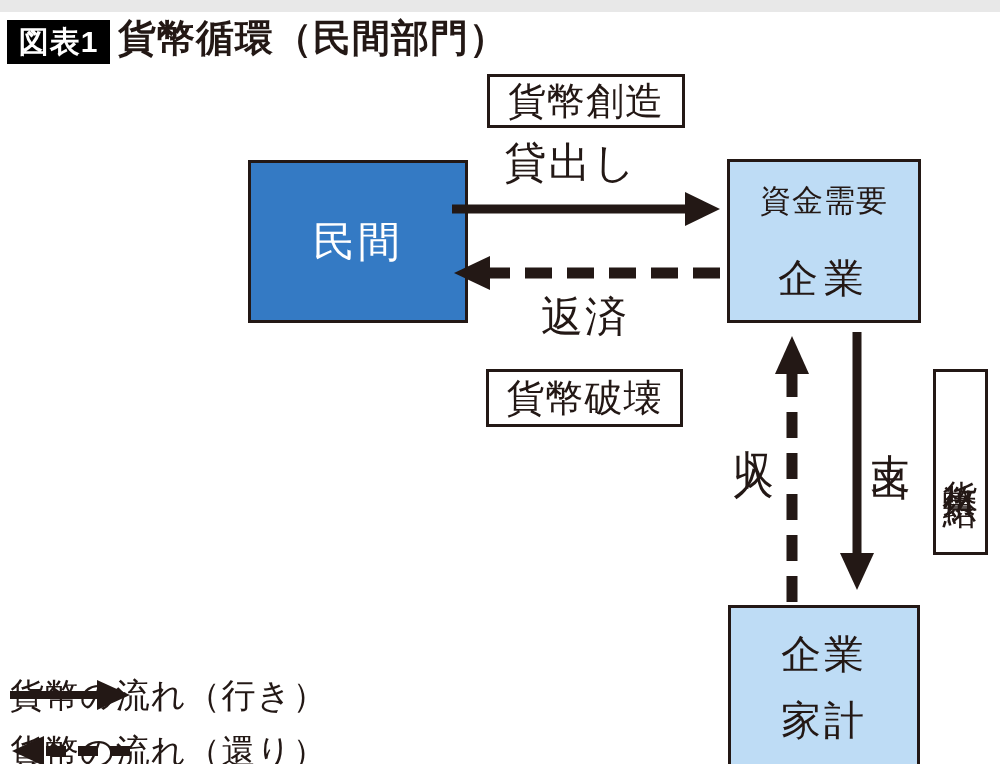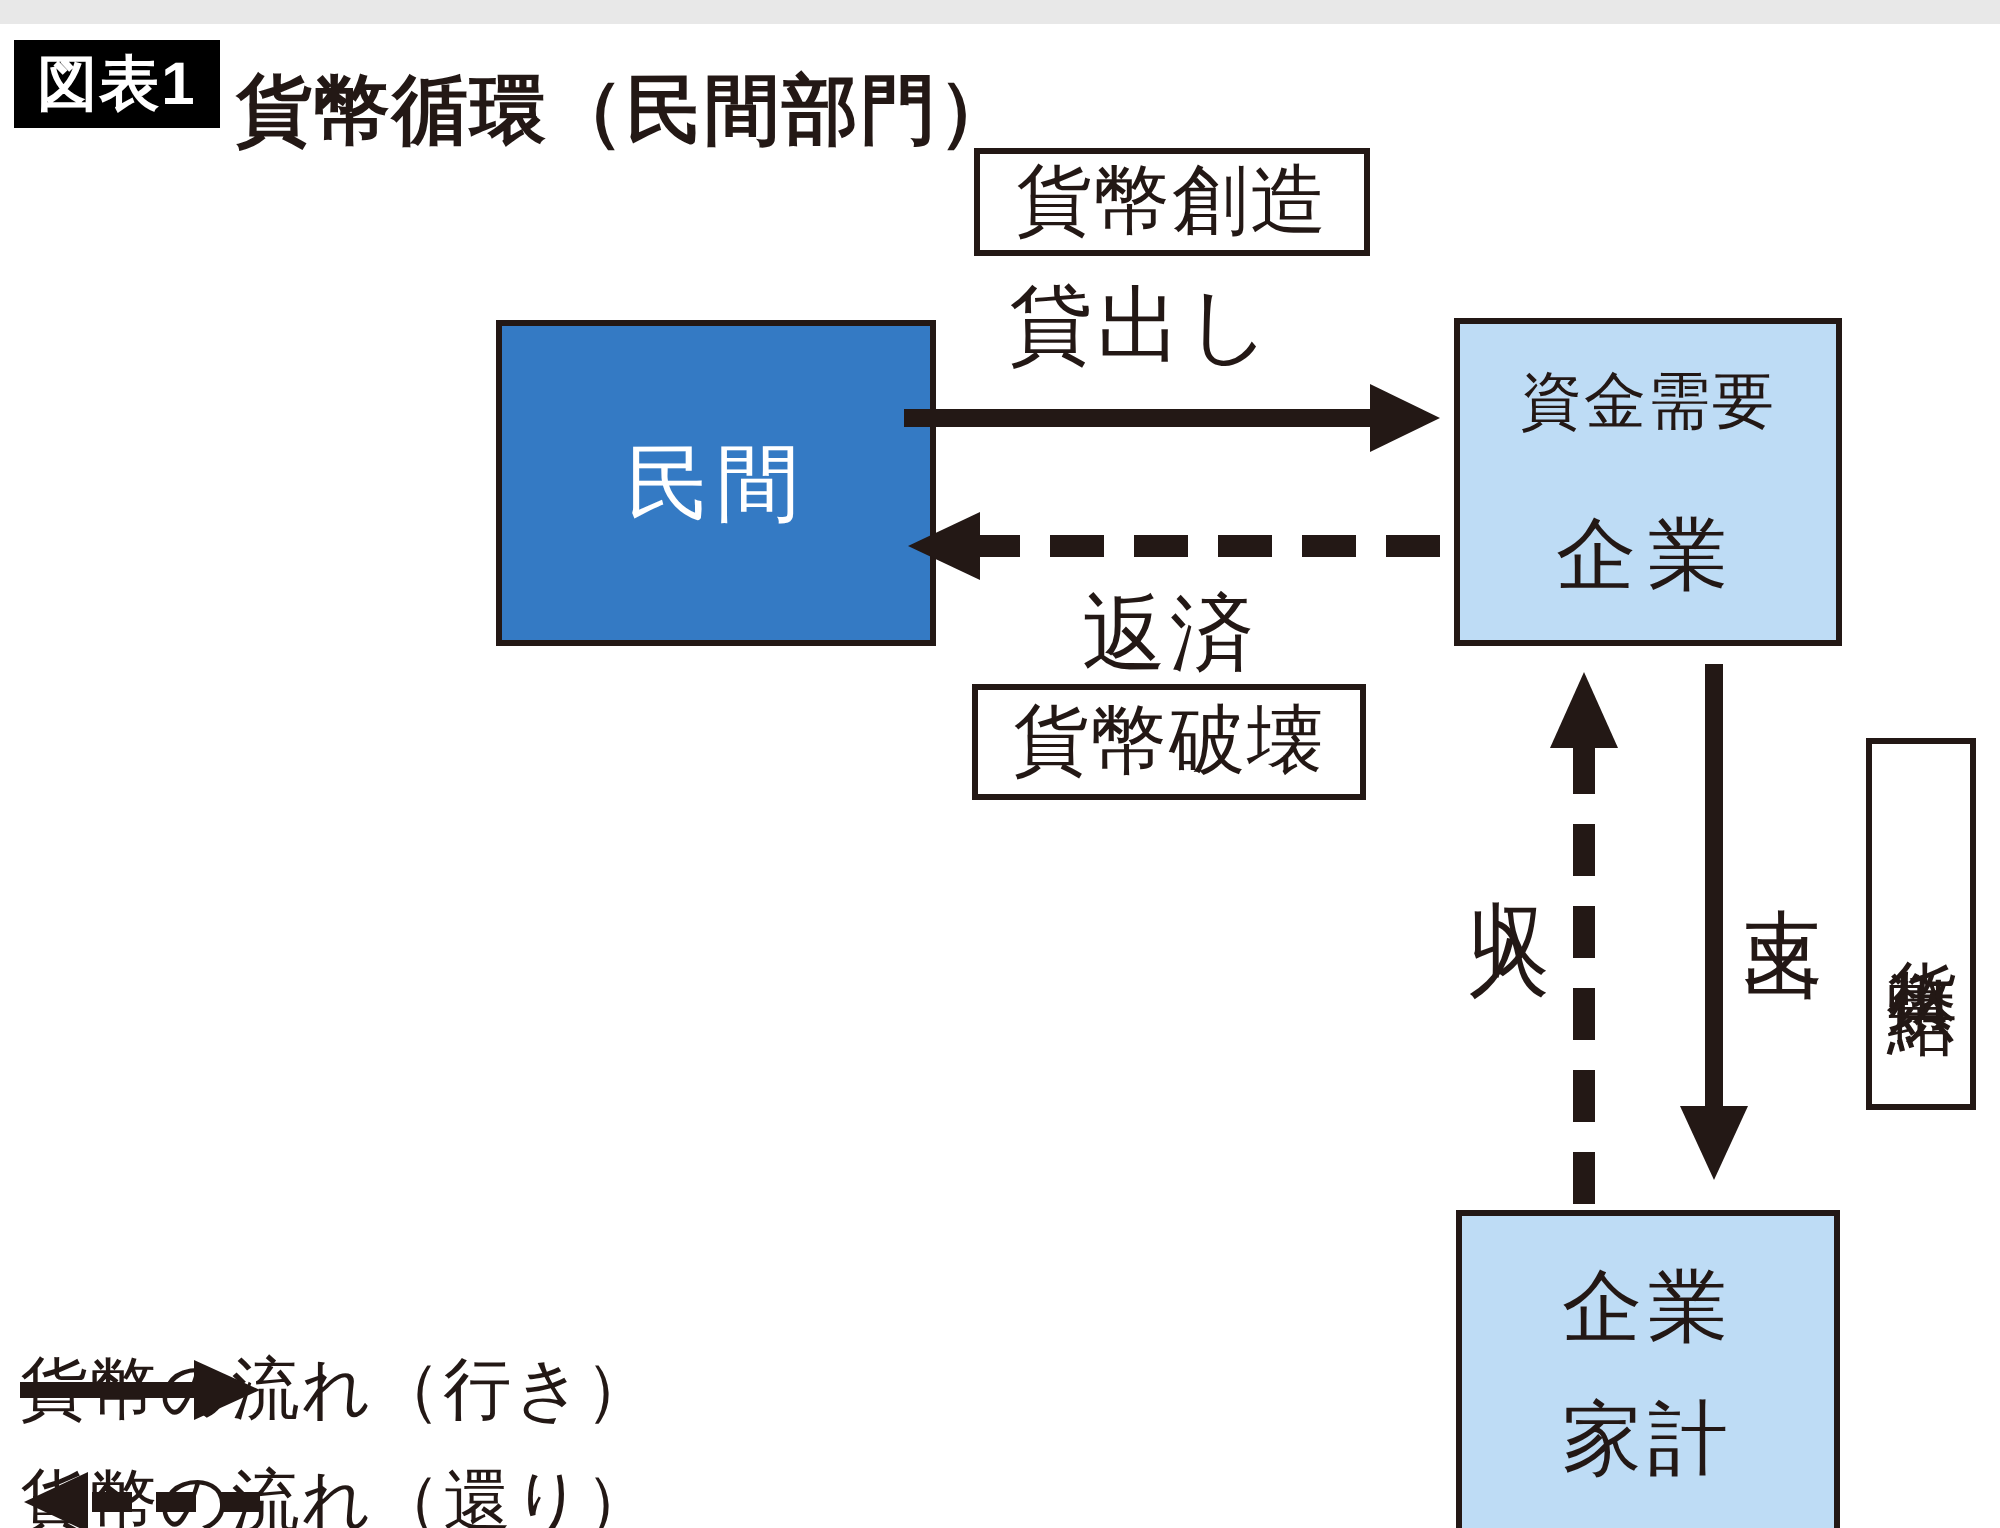--- a/index.html
+++ b/index.html
@@ -14,41 +14,41 @@
     font-family:"Liberation Sans","DejaVu Sans",sans-serif;color:var(--ink);
     overflow:hidden;margin:12px auto;
   }
   
   .fig-tag{
     position:absolute;left:7px;top:8px;width:103px;height:44px;
     background:#000;color:#fff;font-size:30px;font-weight:bold;
     display:flex;align-items:center;justify-content:center;letter-spacing:1px;
   }
   .fig-title{
-    position:absolute;left:118px;top:18px;margin:0;
+    position:absolute;left:118px;top:1px;margin:0;
     font-size:38px;font-weight:bold;color:var(--ink);letter-spacing:1px;white-space:nowrap;
   }
   
   .node{
     position:absolute;border:3px solid var(--ink);box-sizing:border-box;
     display:flex;flex-direction:column;align-items:center;justify-content:center;
     text-align:center;line-height:1;
   }
   .node-bank{left:248px;top:148px;width:220px;height:163px;background:var(--bank-fill);color:#fff;font-size:42px;gap:28px;letter-spacing:3px;}
   .node-firms{left:727px;top:147px;width:194px;height:164px;background:var(--light-fill);gap:42px;}
   .node-firms .l1{font-size:31px;letter-spacing:1px;}
   .node-firms .l2{font-size:40px;letter-spacing:6px;}
   .node-households{left:728px;top:593px;width:192px;height:163px;background:var(--light-fill);font-size:40px;gap:26px;letter-spacing:3px;}
   
   .tagbox{
     position:absolute;border:3px solid var(--ink);box-sizing:border-box;background:var(--paper);
     display:flex;align-items:center;justify-content:center;font-size:38px;line-height:1;letter-spacing:1px;
   }
   .tag-creation{left:487px;top:62px;width:198px;height:54px;}
-  .tag-destruction{left:486px;top:330px;width:197px;height:58px;}
+  .tag-destruction{left:486px;top:357px;width:197px;height:58px;}
   .tag-supply{
     left:933px;top:357px;width:55px;height:186px;font-size:35px;
     writing-mode:vertical-rl;text-orientation:upright;letter-spacing:5px;
   }
   
   .flabel{position:absolute;font-size:42px;line-height:1;white-space:nowrap;color:var(--ink);}
   .lbl-lending{left:466px;top:130px;width:210px;text-align:center;letter-spacing:2px;}
   .lbl-repayment{left:485px;top:284px;width:200px;text-align:center;letter-spacing:2px;}
   .lbl-vert{writing-mode:vertical-rl;text-orientation:upright;font-size:40px;letter-spacing:8px;}
   .lbl-income{left:734px;top:406px;}

